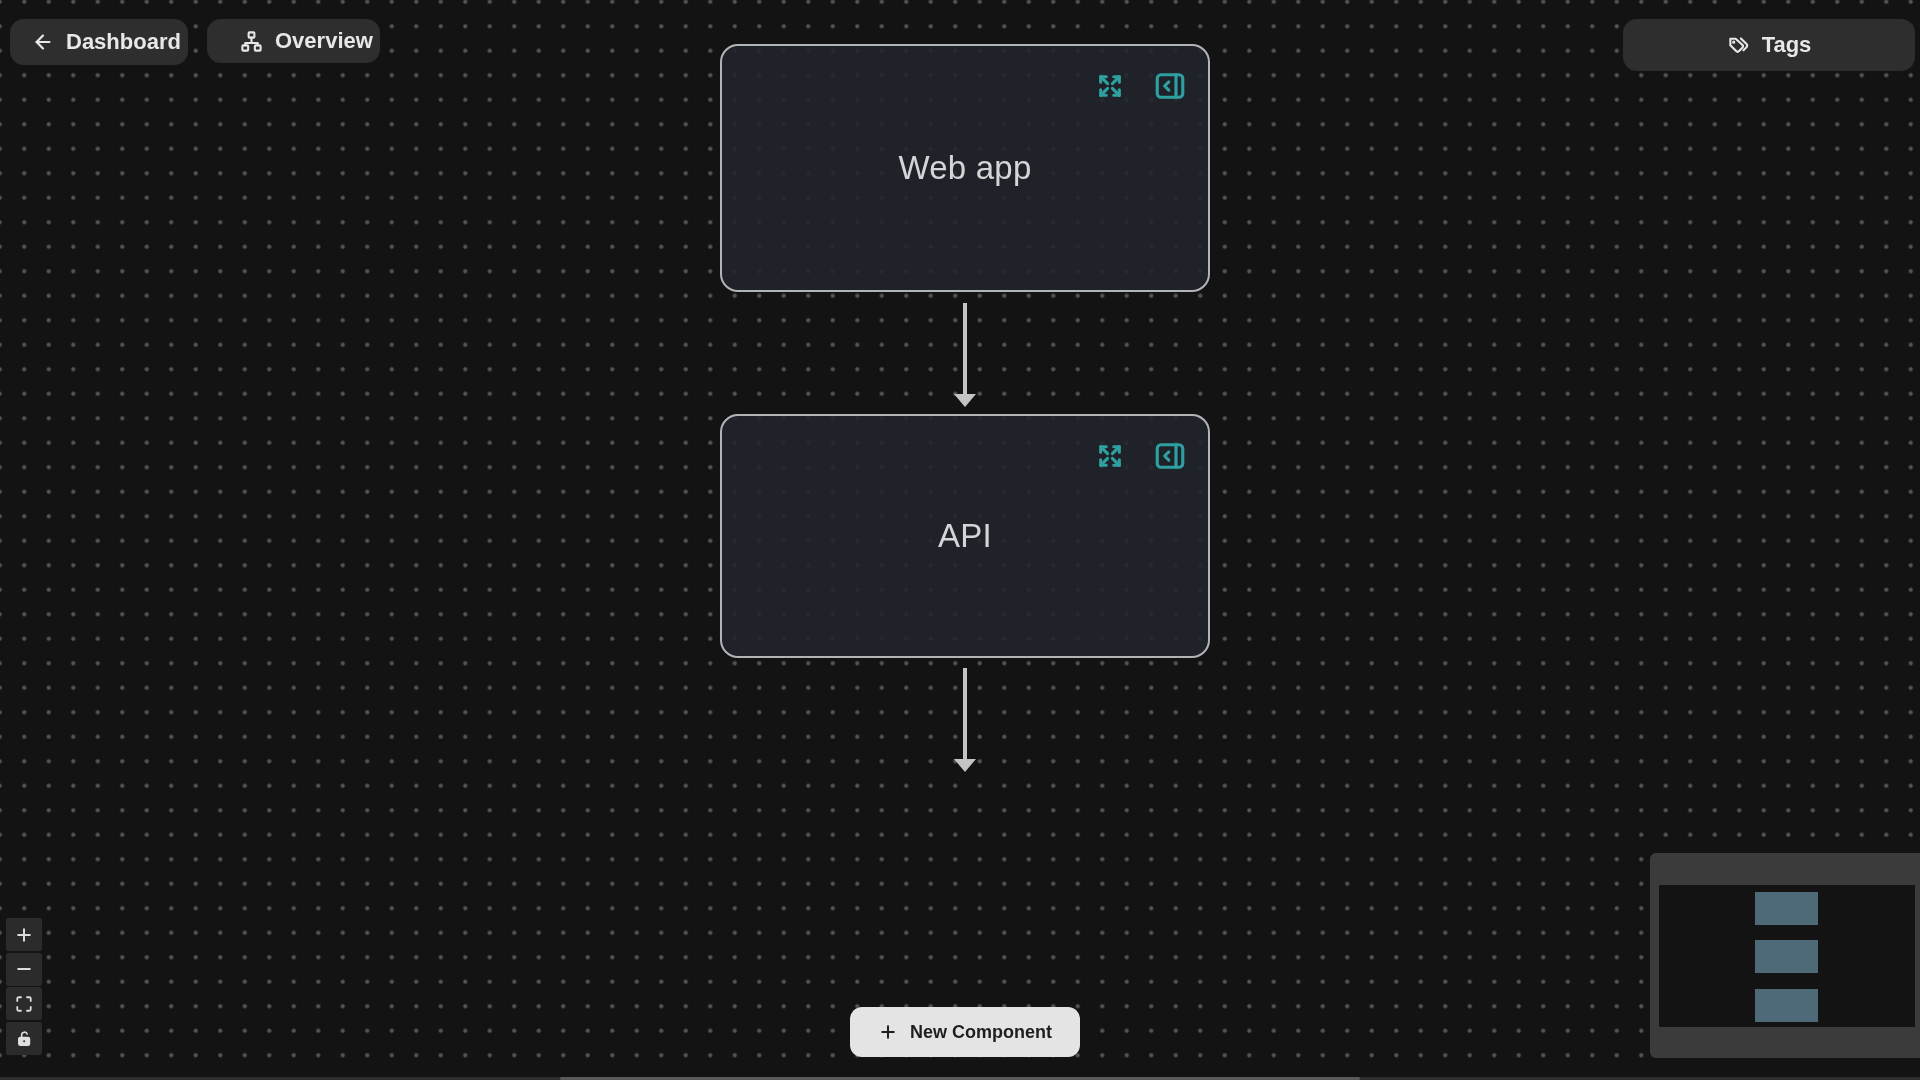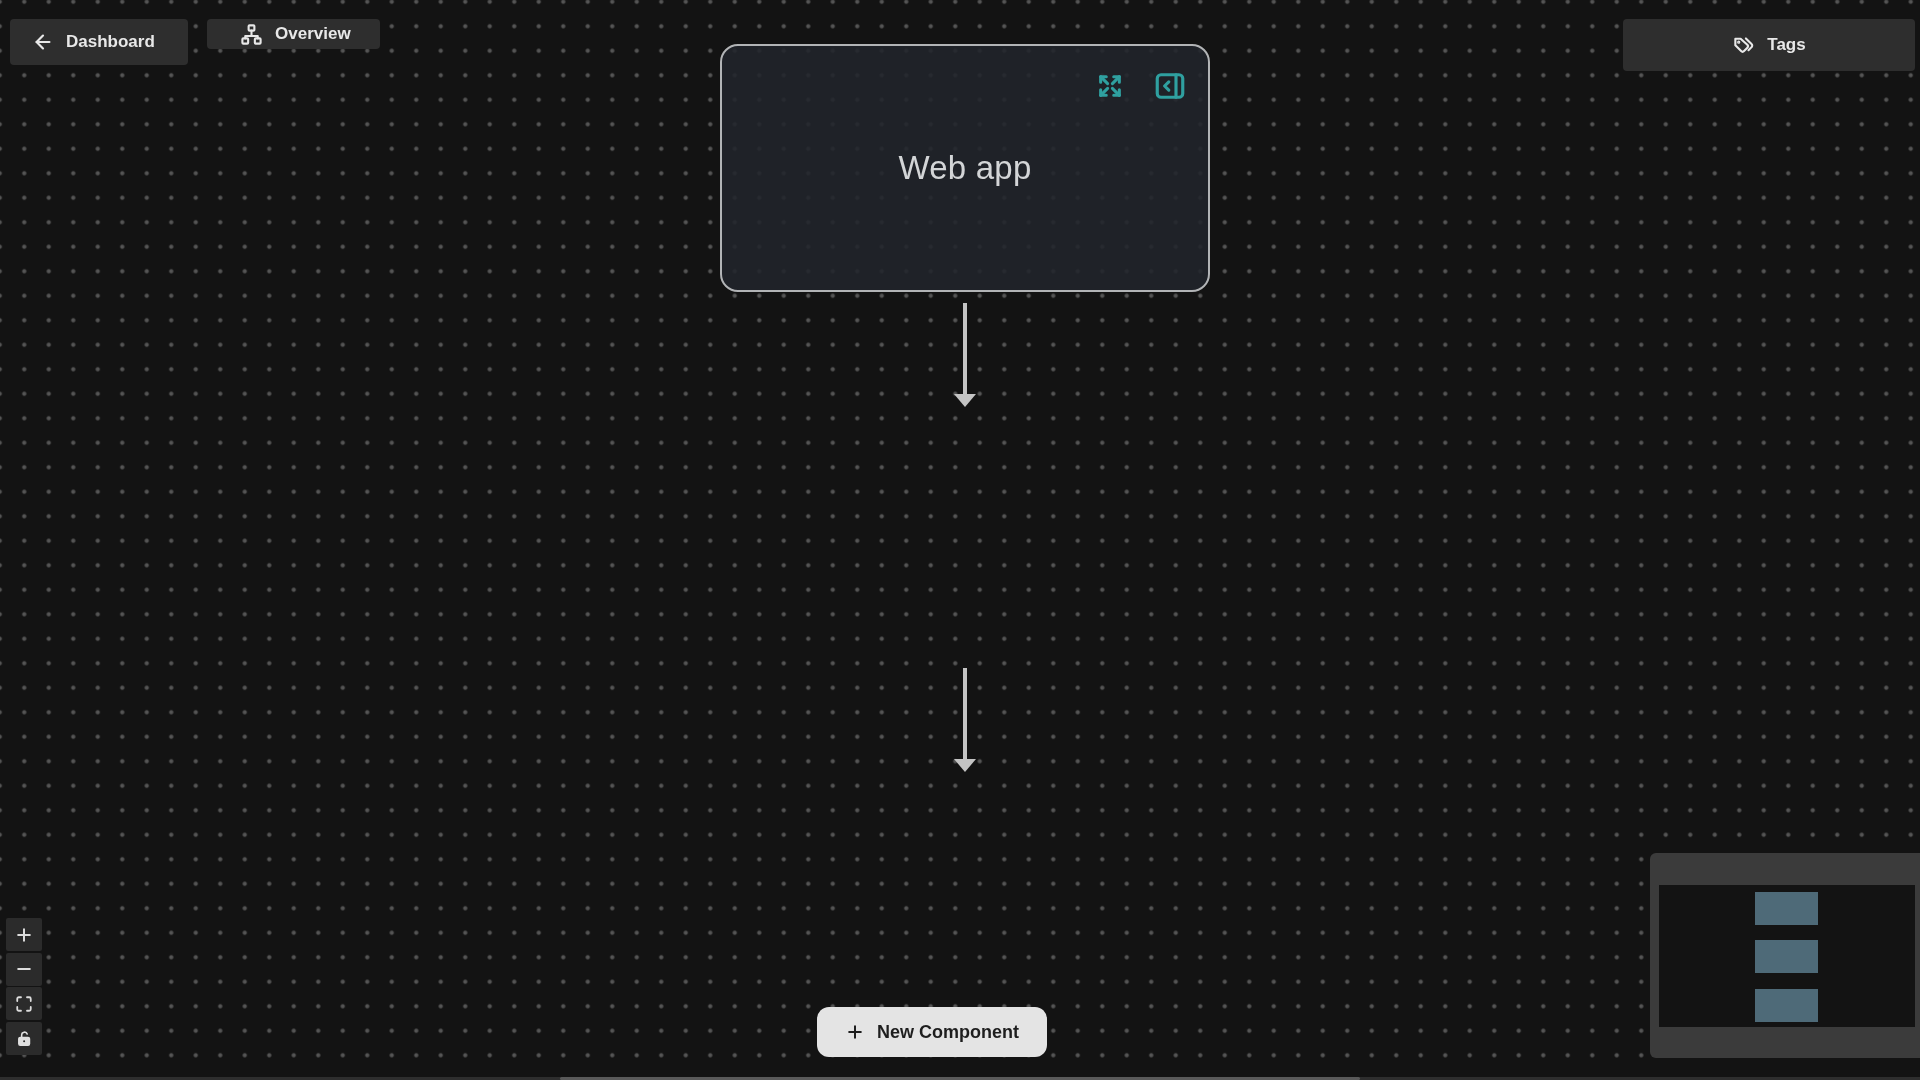--- a/index.html
+++ b/index.html
@@ -13,27 +13,27 @@
   .canvas{
     position:absolute;inset:0;
     background-image:radial-gradient(circle, #565656 0, #535353 1.6px, rgba(0,0,0,0) 2.6px);
     background-size:24.5px 24.5px;
     background-position:12px 14px;
     padding-left:8px;
   }
   
   .tb-btn{
     position:absolute;display:flex;align-items:center;gap:12px;
-    background:#2e2e2e;border:none;border-radius:4px;
-    color:#e8e8e8;font-size:17px;font-weight:700;cursor:pointer;
+    background:#2e2e2e;border:none;border-radius:14px;
+    color:#e8e8e8;font-size:22px;font-weight:700;cursor:pointer;
     box-sizing:border-box;
   }
   .tb-btn svg{flex:0 0 auto;}
   #btn-dashboard{left:10px;top:19px;width:178px;height:46px;padding-left:22px;}
-  #btn-overview{left:207px;top:19px;width:173px;height:30px;padding-left:33px;}
+  #btn-overview{left:207px;top:19px;width:173px;height:44px;padding-left:33px;}
   #btn-tags{left:1623px;top:19px;width:292px;height:52px;justify-content:center;}
   
   .node{
     position:absolute;left:720px;width:490px;box-sizing:border-box;
     background:rgba(33,36,43,0.88);
     border:2px solid #b2b4b6;border-radius:18px;
   }
   #node-webapp{top:44px;height:248px;}
   #node-api{top:414px;height:244px;}
   #node-banking{top:783px;height:242px;}
@@ -52,21 +52,21 @@
   .edge-line{
     position:absolute;left:9px;top:0;width:4px;height:91px;background:#c4c4c4;
   }
   .edge-head{
     position:absolute;left:0;top:91px;width:0;height:0;
     border-left:11px solid transparent;border-right:11px solid transparent;
     border-top:13px solid #c4c4c4;
   }
   
   #new-component{
-    position:absolute;left:817px;top:1007px;width:230px;height:50px;
+    position:absolute;left:850px;top:1007px;width:230px;height:50px;
     display:flex;align-items:center;justify-content:center;gap:12px;
     background:#e4e4e4;border:none;border-radius:12px;cursor:pointer;
     color:#1e1e1e;font-size:18px;font-weight:700;z-index:5;
   }
   
   .ctl-stack{position:absolute;left:6px;top:918px;width:36px;z-index:5;}
   .ctl-btn{
     width:36px;height:33px;margin-bottom:1.5px;box-sizing:border-box;
     background:#2b2b2b;border:none;border-radius:2px;cursor:pointer;
     display:flex;align-items:center;justify-content:center;color:#dcdcdc;padding:0;
@@ -111,20 +111,40 @@
         <polyline points="11.2 9.2 8.4 12 11.2 14.8"></polyline>
       </svg>
     </div>
   </div>
 
   <div class="edge" id="edge-1">
     <div class="edge-line"></div>
     <div class="edge-head"></div>
   </div>
 
+  <div class="node" id="node-api">
+    <div class="node-label">API</div>
+    <div class="node-icons">
+      <svg class="node-icon" width="32" height="32" viewBox="0 0 24 24" fill="none" stroke="#2fa0a0" stroke-width="2.3" stroke-linecap="round" stroke-linejoin="round">
+        <path d="M10.2 10.2 L5 5"></path>
+          <polyline points="5 9.2 5 5 9.2 5"></polyline>
+        <path d="M13.8 10.2 L19 5"></path>
+          <polyline points="14.8 5 19 5 19 9.2"></polyline>
+        <path d="M10.2 13.8 L5 19"></path>
+          <polyline points="5 14.8 5 19 9.2 19"></polyline>
+        <path d="M13.8 13.8 L19 19"></path>
+          <polyline points="19 14.8 19 19 14.8 19"></polyline>
+      </svg>
+      <svg class="node-icon" width="36" height="36" viewBox="0 0 24 24" fill="none" stroke="#2fa0a0" stroke-width="2.1" stroke-linecap="round" stroke-linejoin="round">
+        <rect x="3.5" y="4.5" width="17" height="15" rx="2.5"></rect>
+        <line x1="16" y1="4.5" x2="16" y2="19.5"></line>
+        <polyline points="11.2 9.2 8.4 12 11.2 14.8"></polyline>
+      </svg>
+    </div>
+  </div>
 
   <div class="edge" id="edge-2">
     <div class="edge-line"></div>
     <div class="edge-head"></div>
   </div>
 
 
 </div>
 
 <button class="tb-btn" id="btn-dashboard">

